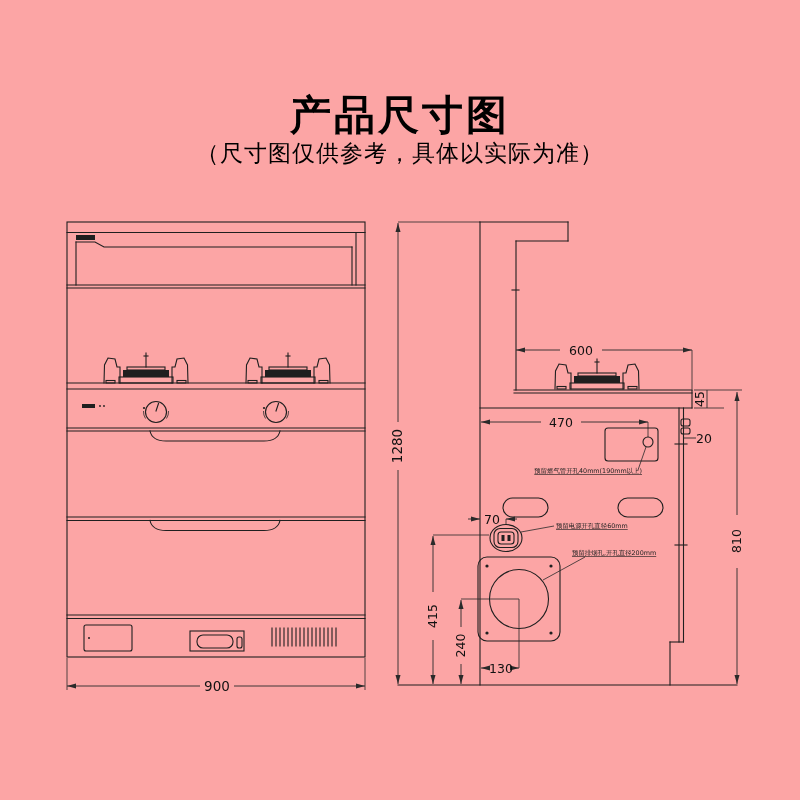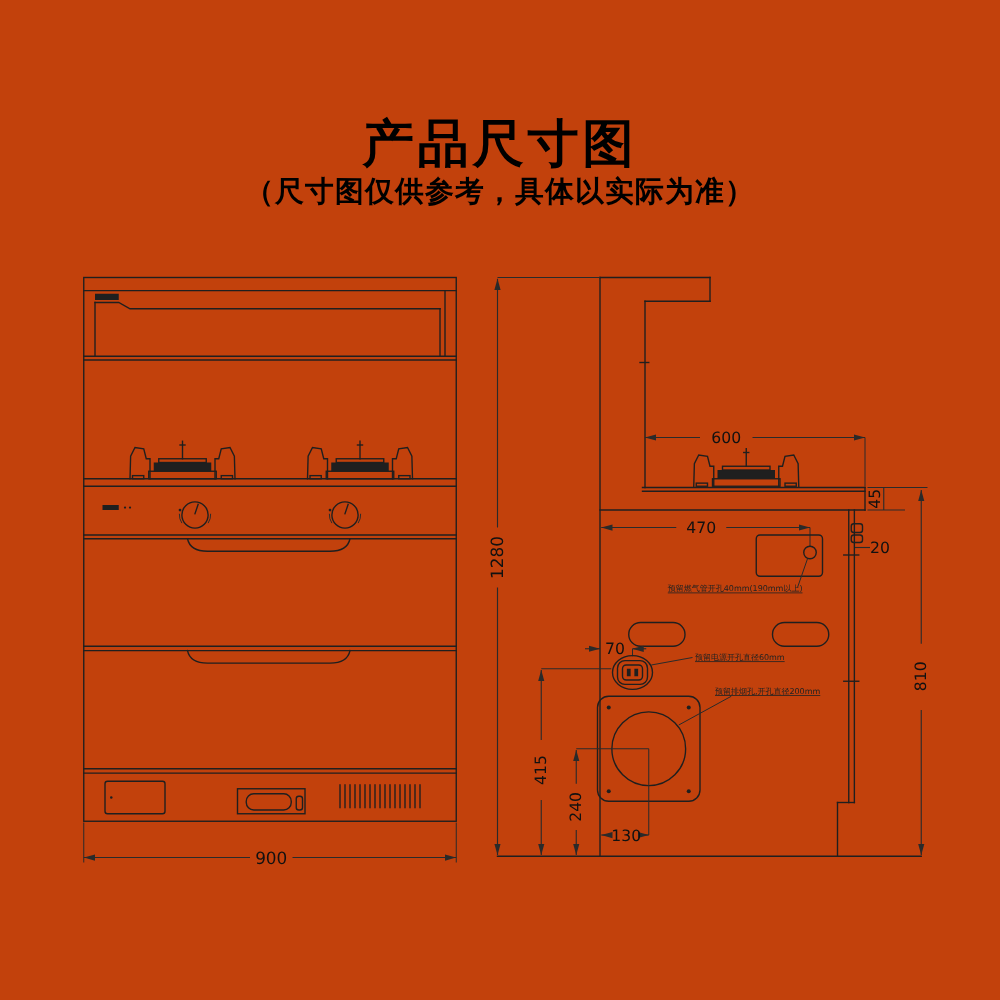--- a/index.html
+++ b/index.html
@@ -1,21 +1,21 @@
 <!DOCTYPE html>
 <html><head>
 <meta charset="utf-8">
 <style>
   html,body{margin:0;padding:0;background:#fff;}
-  .canvas{position:relative;width:800px;height:800px;background:#c2410c;overflow:hidden;
+  .canvas{position:relative;width:800px;height:800px;background:#fca5a5;overflow:hidden;
           font-family:"DejaVu Sans","Liberation Sans",sans-serif;}
   .title{position:absolute;left:0;top:88px;width:800px;text-align:center;
          font-size:41px;font-weight:800;color:#000;letter-spacing:3px;margin:0;}
   .subtitle{position:absolute;left:0;top:138px;width:800px;text-align:center;
-         font-size:23px;font-weight:700;color:#000;letter-spacing:1px;}
+         font-size:23px;font-weight:400;color:#000;letter-spacing:1px;}
   svg{position:absolute;left:0;top:0;}
   .ol{stroke:#1f1f1f;stroke-width:1.1;fill:none;stroke-linecap:square;}
   .thin{stroke:#2a2a2a;stroke-width:0.8;fill:none;}
   .dim{stroke:#2a2a2a;stroke-width:0.9;fill:none;}
   .fillD{fill:#1f1f1f;stroke:none;}
   text{fill:#111;font-family:"DejaVu Sans","Liberation Sans",sans-serif;}
   .dnum{font-size:12.5px;}
   .dbig{font-size:13.5px;}
   .note{font-size:6.4px;text-decoration:underline;fill:#222;}
 </style>

